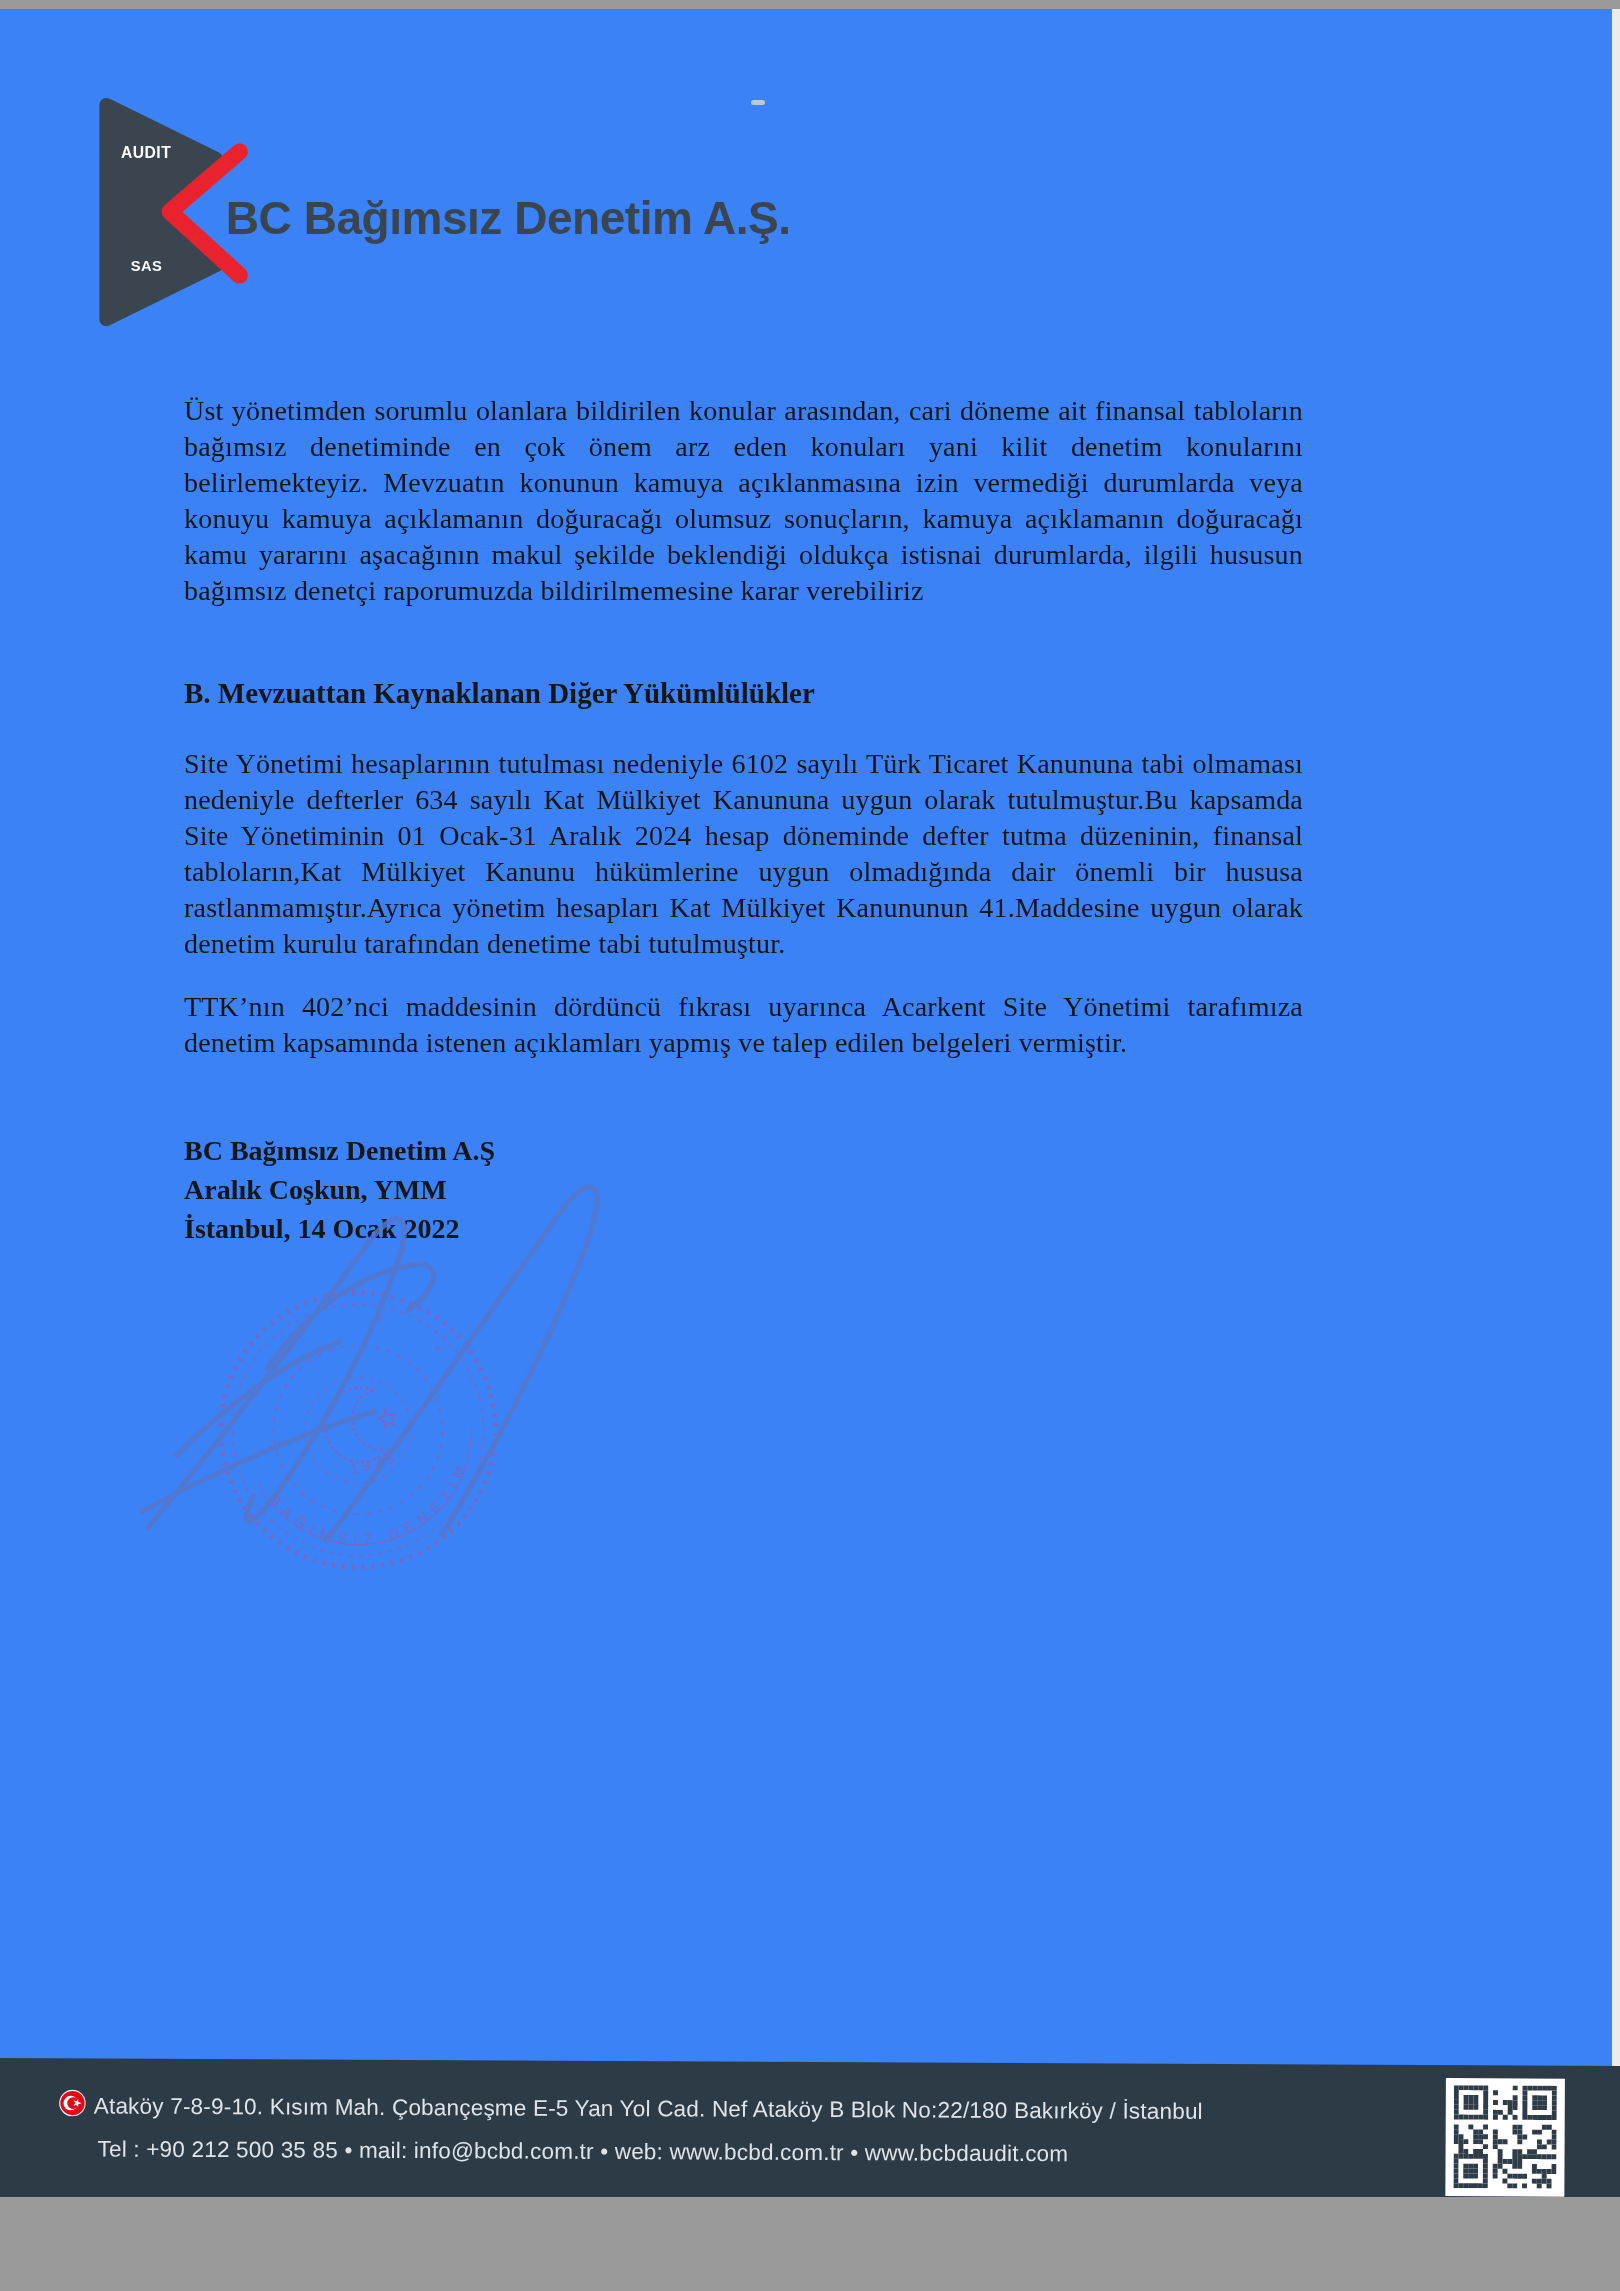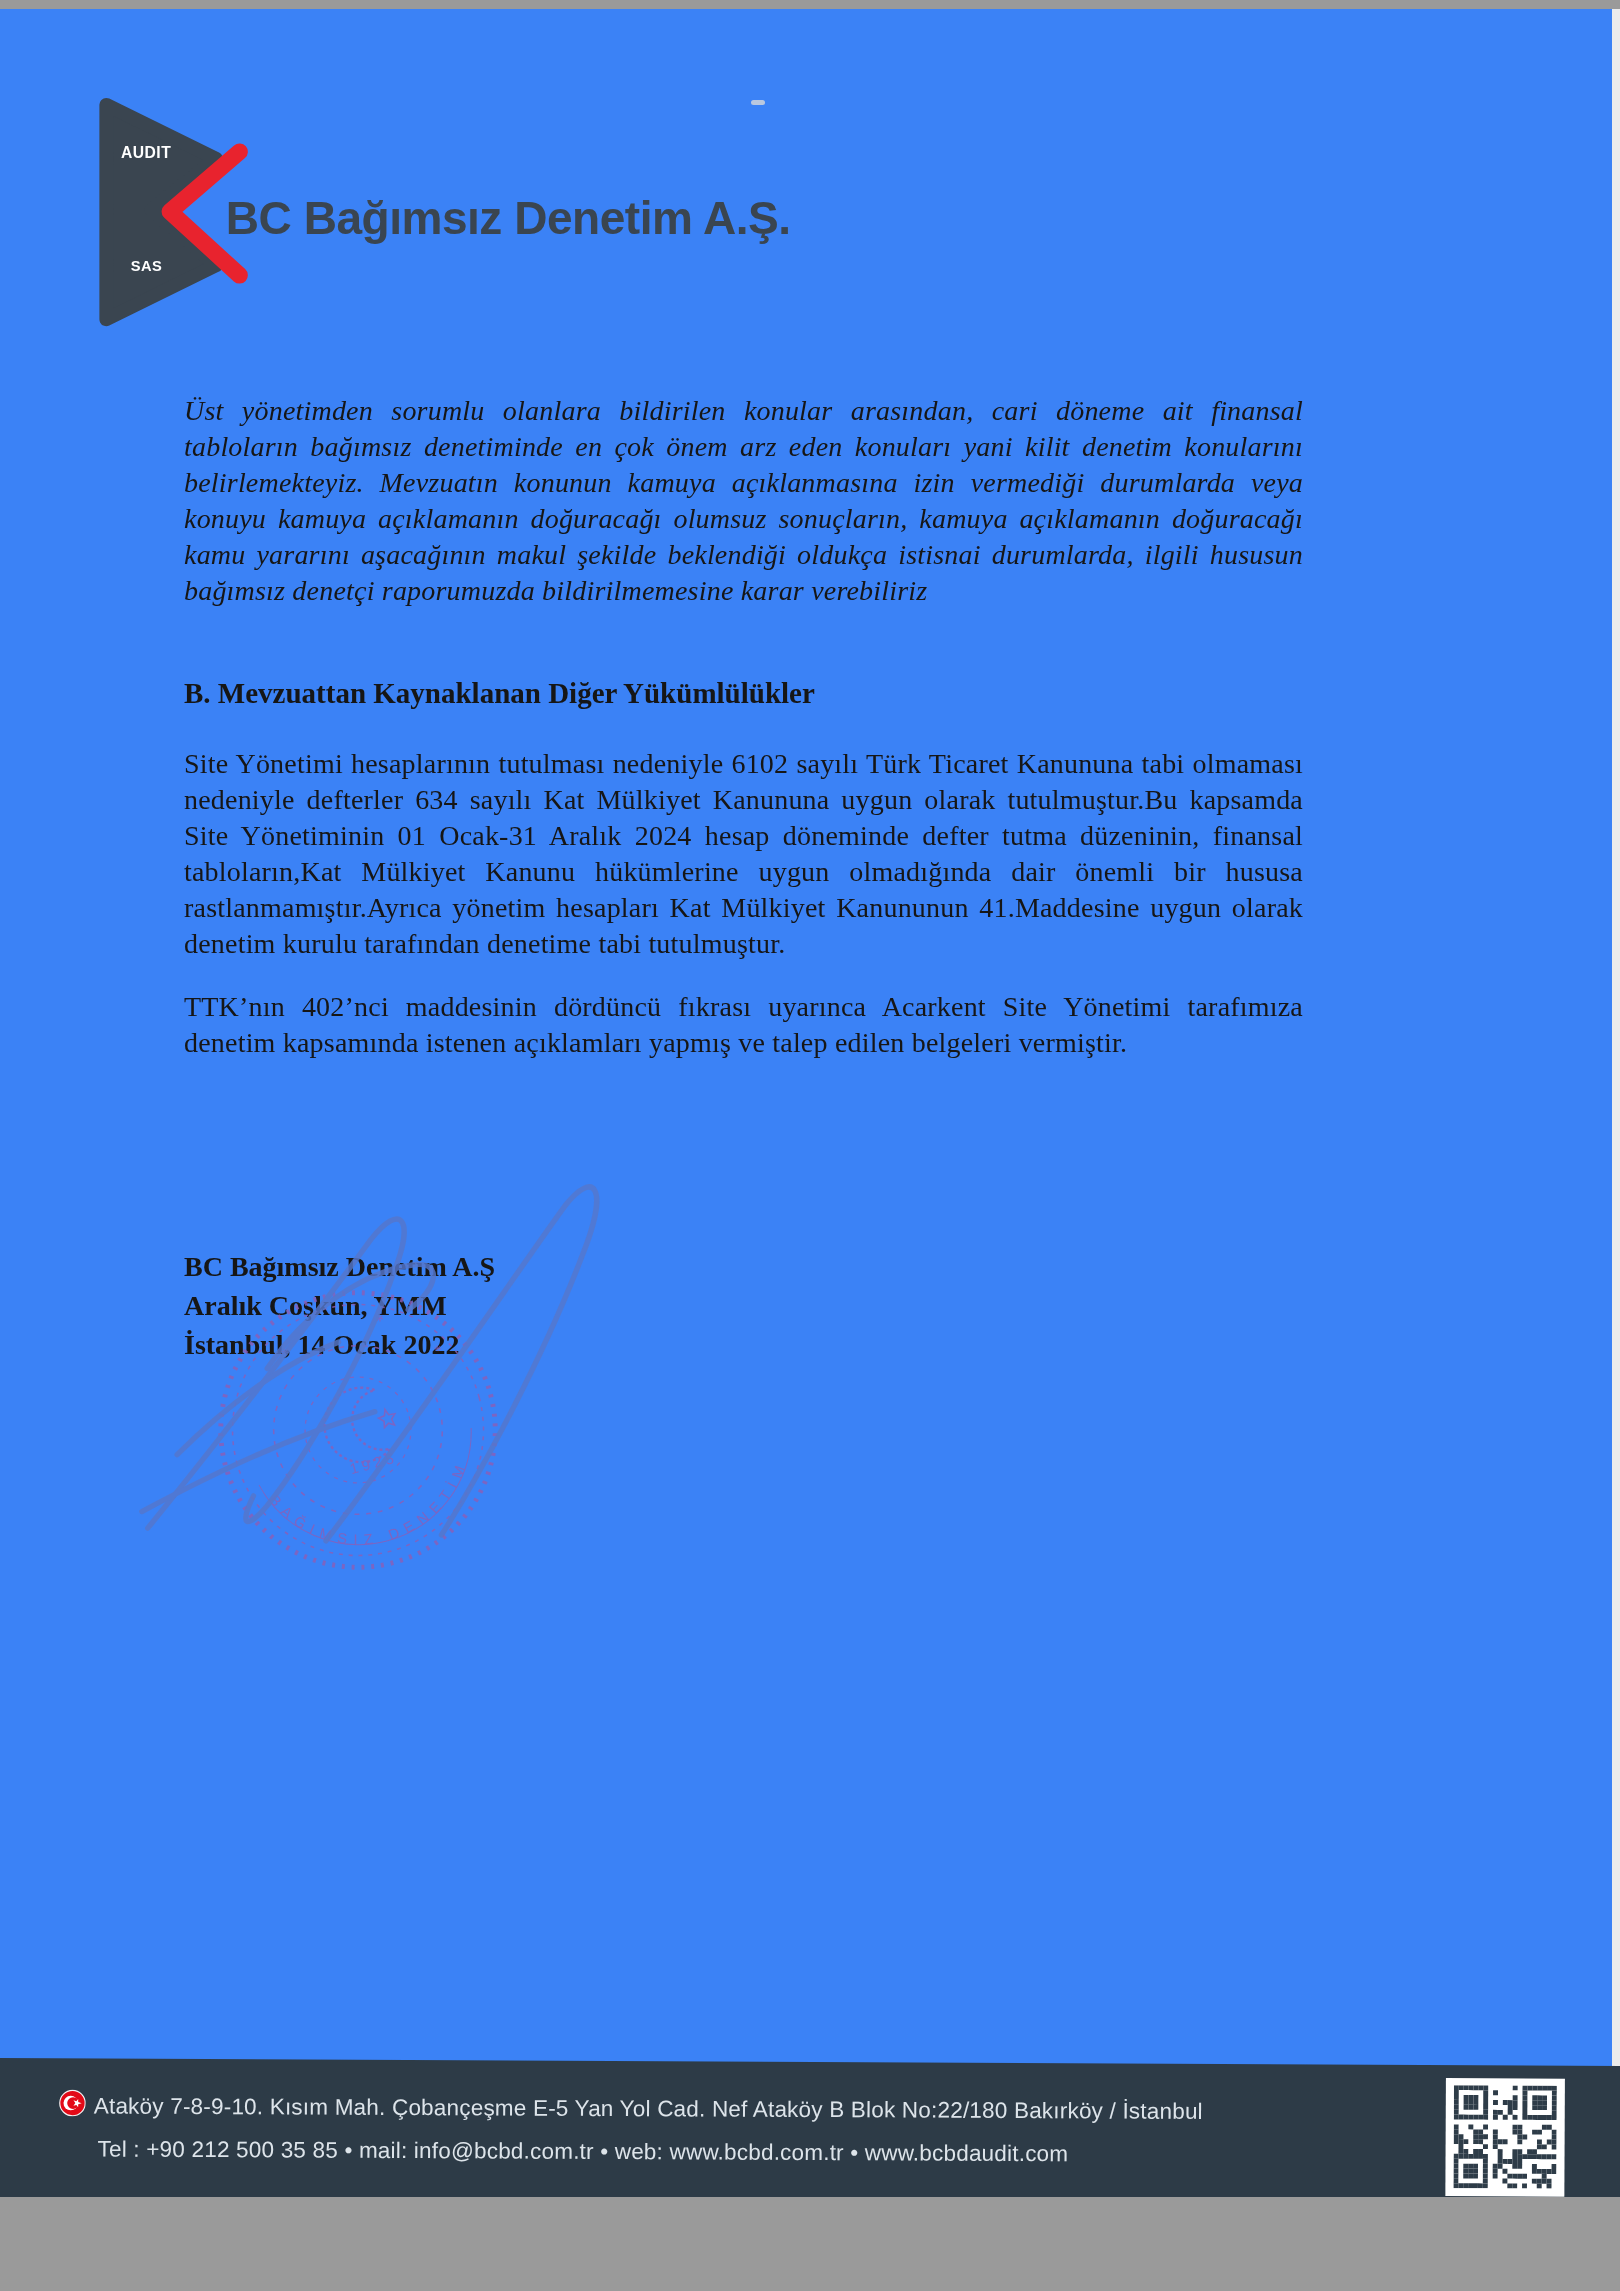--- a/index.html
+++ b/index.html
@@ -7,26 +7,26 @@
     --flag_red:#e30a17; --stamp_purple:#8a5fb8; --signature_blue:#5577cc; --ink:#161616;
   }
   html,body{margin:0;padding:0;background:#9a9a9a;}
   .page{position:relative;width:1620px;height:2188px;margin:9px auto;background:#3b82f6;
         overflow:hidden;font-family:"Liberation Serif", serif;color:var(--ink);}
   
   .logo{position:absolute;left:69px;top:78px;}
   
   .para{position:absolute;left:184px;width:1119px;font-size:28px;line-height:36px;
         text-align:justify;letter-spacing:0.2px;}
-  .p1{top:384px;font-style:italic;}
+  .p1{top:384px;}
   .heading{position:absolute;left:184px;top:668px;width:1119px;font-size:29px;font-weight:bold;}
   .p2{top:737px;}
   .p3{top:980px;}
   .p4{top:1078px;}
-  .sig-block{position:absolute;left:184px;top:1238px;font-size:28px;font-weight:bold;line-height:39px;}
+  .sig-block{position:absolute;left:184px;top:1122px;font-size:28px;font-weight:bold;line-height:39px;}
   .sig-svg{position:absolute;left:118px;top:1152px;pointer-events:none;}
   .stamp-svg{position:absolute;left:209px;top:1272px;opacity:.82;}
   
   .footer-bar{position:absolute;left:-7.8px;top:2049px;width:1639px;height:143px;
         background:var(--footer_bg);transform:rotate(.28deg);transform-origin:0 0;
         font-family:"Liberation Sans", sans-serif;color:var(--footer_text);z-index:3;}
   .flag{position:absolute;left:67px;top:31px;}
   .addr{position:absolute;left:102px;top:35px;font-size:22.5px;letter-spacing:0.2px;}
   .contact{position:absolute;left:106px;top:78px;font-size:22.5px;letter-spacing:0.2px;}
   .qr{position:absolute;left:1454px;top:12.7px;width:103px;height:103px;background:#fff;padding:7.8px;}

